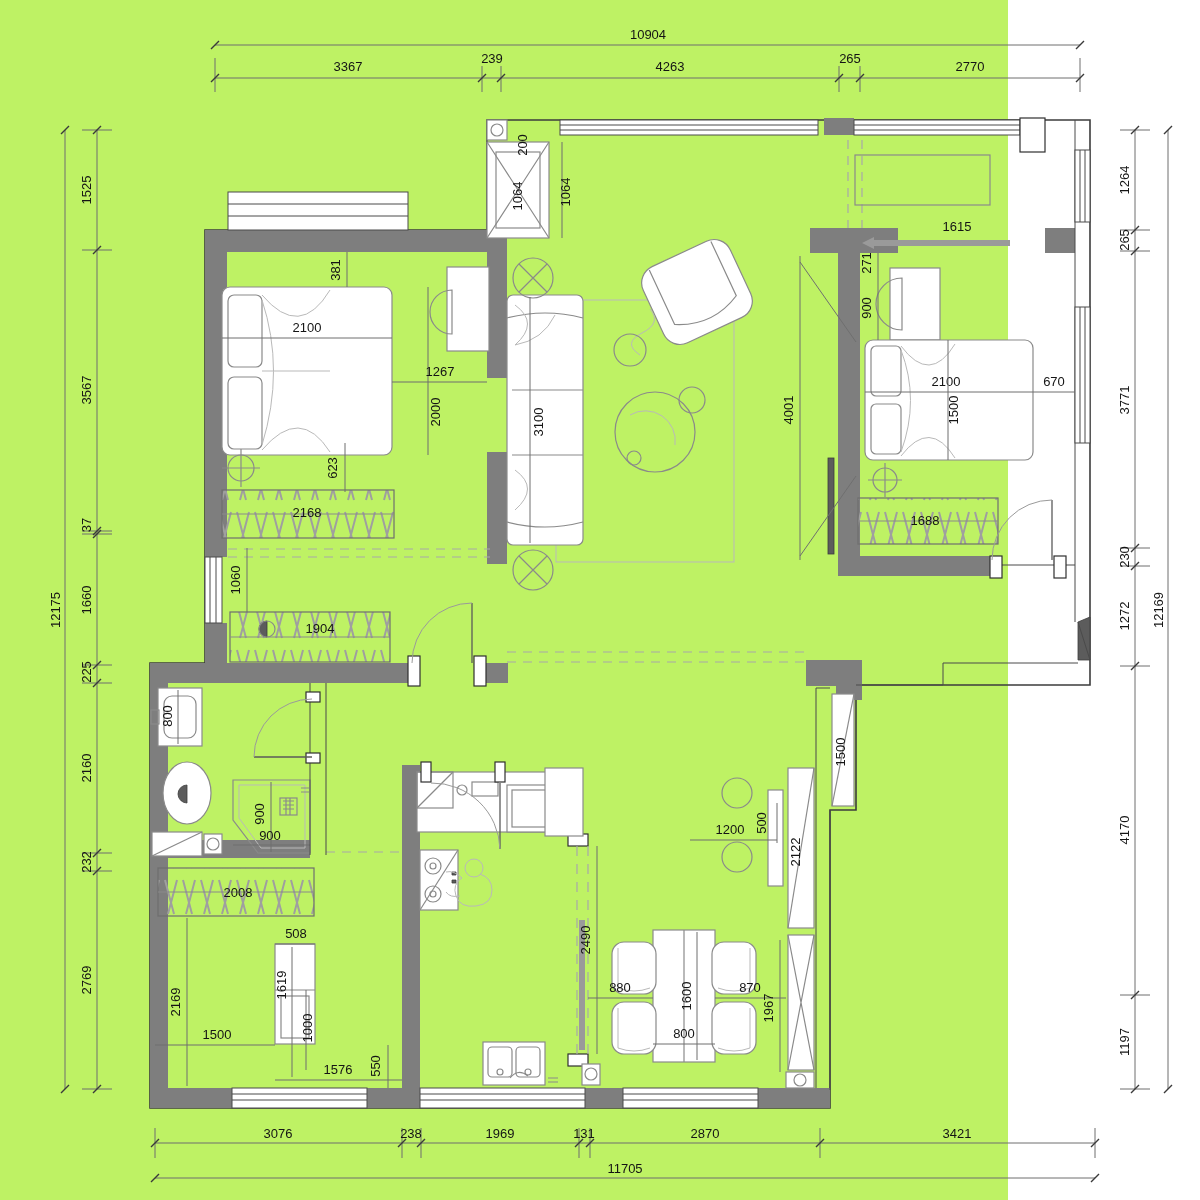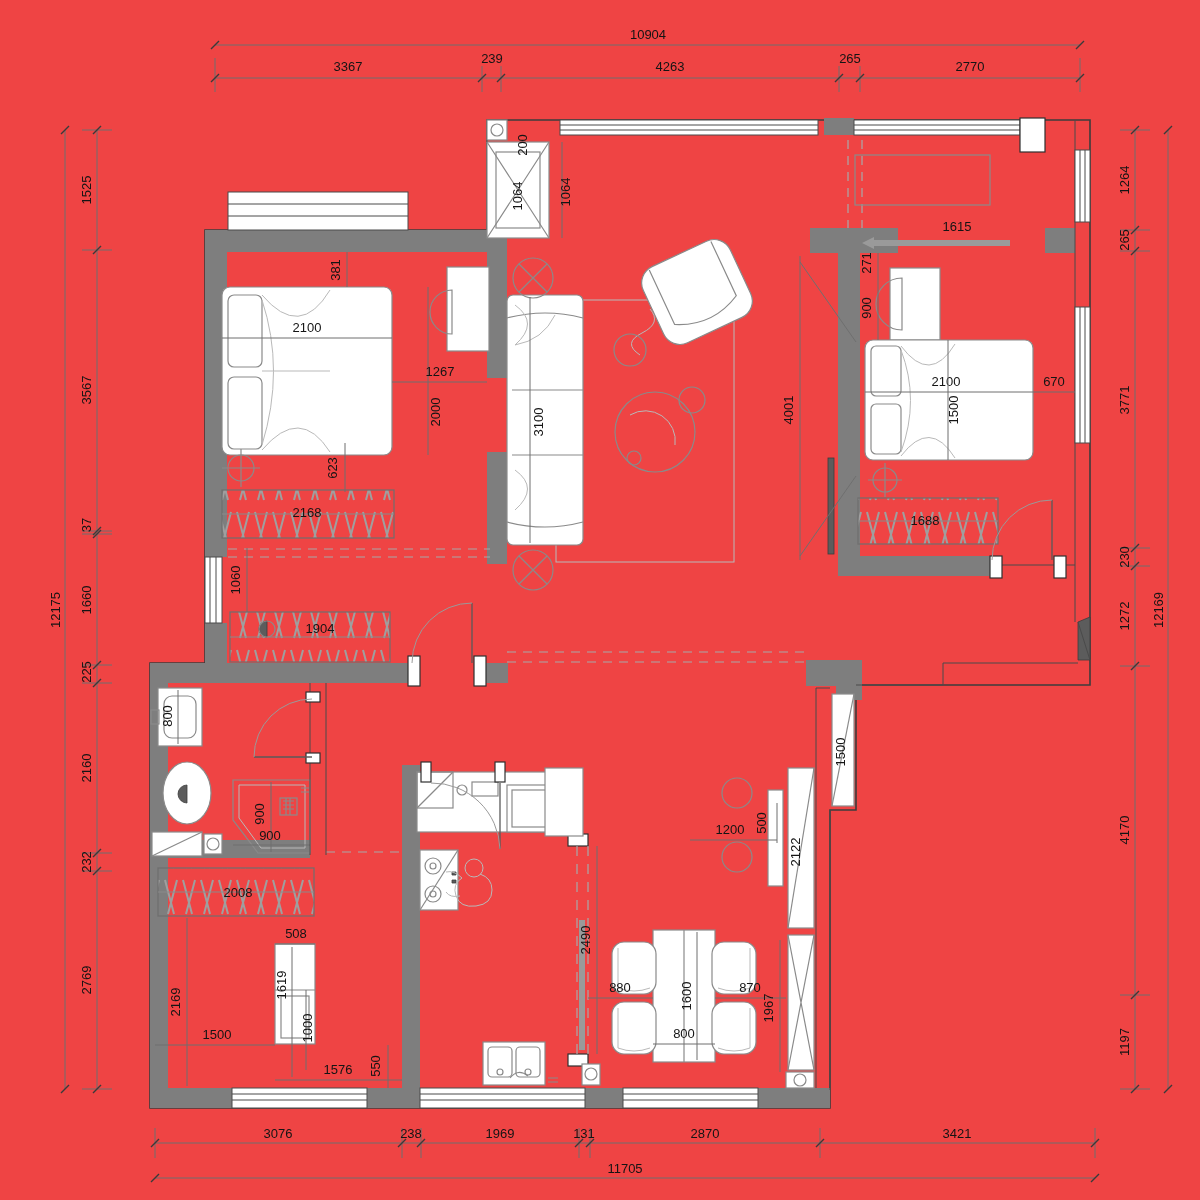--- a/index.html
+++ b/index.html
@@ -1,16 +1,16 @@
 <!DOCTYPE html>
 <html><head>
 <meta charset="utf-8">
 <style>
   html,body{margin:0;padding:0;background:#fff;}
-  .page{width:1200px;height:1200px;position:relative;background:#ef4444;
+  .page{width:1008px;height:1200px;position:relative;background:#bef264;
         font-family:"Liberation Sans", sans-serif;}
   svg{display:block}
   
   .dl{stroke:#6f6f6f;stroke-width:1;fill:none}
   .tick{stroke:#3a3a3a;stroke-width:1.4;fill:none}
   .dt{font-family:"Liberation Sans", sans-serif;font-size:13px;fill:#141414;text-anchor:middle}
   
   .wall{fill:#7e7e7e;stroke:none}
   .shell{stroke:#3c3c3c;stroke-width:1.6;fill:none}
   .thin{stroke:#4a4a4a;stroke-width:1;fill:none}

